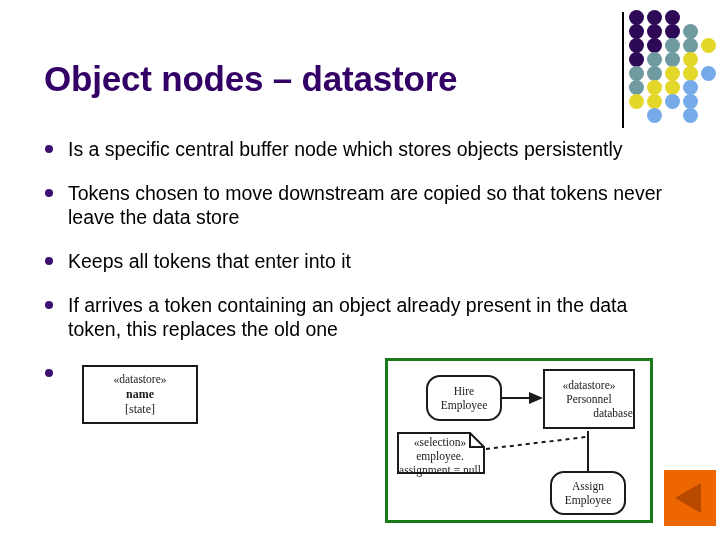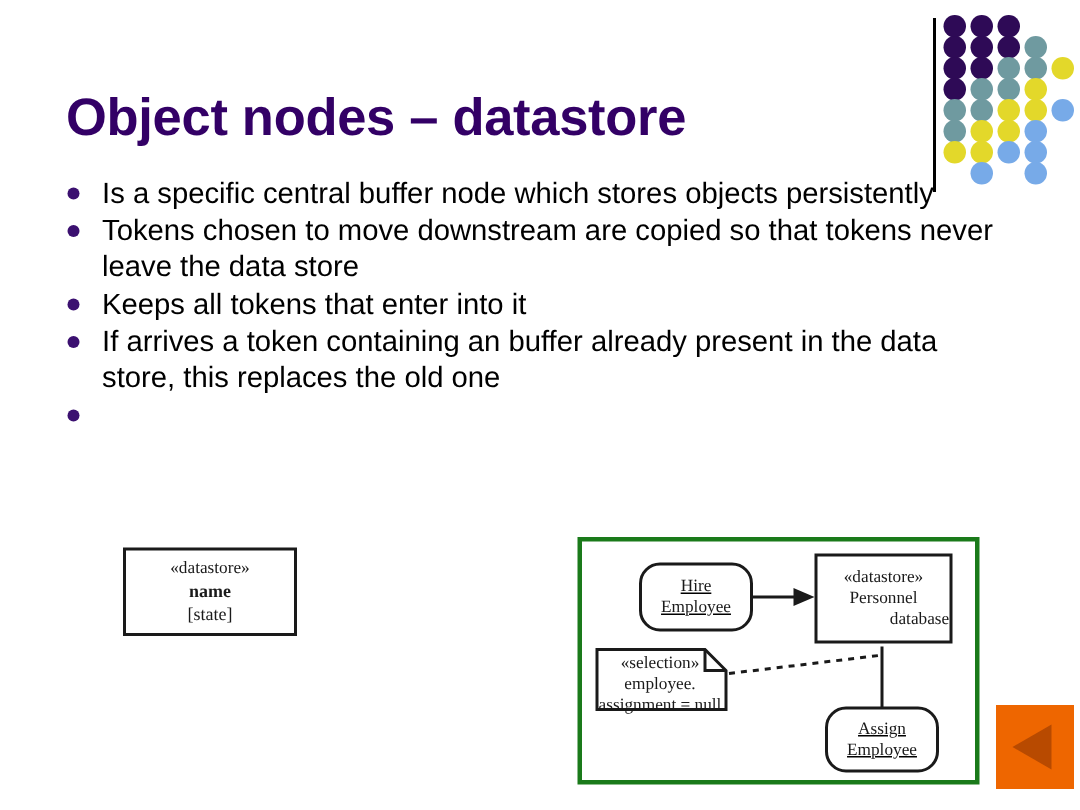--- a/index.html
+++ b/index.html
@@ -62,20 +62,21 @@
     top: 117px;
     width: 625px;
   }
   .bullet-row {
     position: relative;
     padding-left: 28px;
     margin-bottom: 1px;
     font-size: 19.5px;
     line-height: 24px;
     color: #000000;
+    margin-top: 20px;
   }
   .bullet-marker {
     position: absolute;
     left: 5px;
     top: 8px;
     width: 8px;
     height: 8px;
     border-radius: 50%;
     background: #3b1070;
   }
@@ -127,21 +128,20 @@
   }
   .rounded-node {
     position: absolute;
     border: 2px solid #1a1a1a;
     border-radius: 14px;
     background: #ffffff;
     box-sizing: border-box;
     display: flex;
     align-items: center;
     justify-content: center;
-    text-decoration: underline;
   }
   .rect-node {
     position: absolute;
     border: 2px solid #1a1a1a;
     background: #ffffff;
     box-sizing: border-box;
     display: flex;
     flex-direction: column;
     align-items: center;
     justify-content: center;
@@ -218,21 +218,21 @@
     <div class="bullet-row">
       <span class="bullet-marker"></span>
       <span>Tokens chosen to move downstream are copied so that tokens never leave the data store</span>
     </div>
     <div class="bullet-row">
       <span class="bullet-marker"></span>
       <span>Keeps all tokens that enter into it</span>
     </div>
     <div class="bullet-row">
       <span class="bullet-marker"></span>
-      <span>If arrives a token containing an buffer already present in the data store, this replaces the old one</span>
+      <span>If arrives a token containing an object already present in the data token, this replaces the old one</span>
     </div>
     <div class="bullet-row">
       <span class="bullet-marker"></span>
     </div>
   </div>
 
   <div id="datastore-box">
     <div class="stereo">«datastore»</div>
     <div class="nm">name</div>
     <div>[state]</div>

